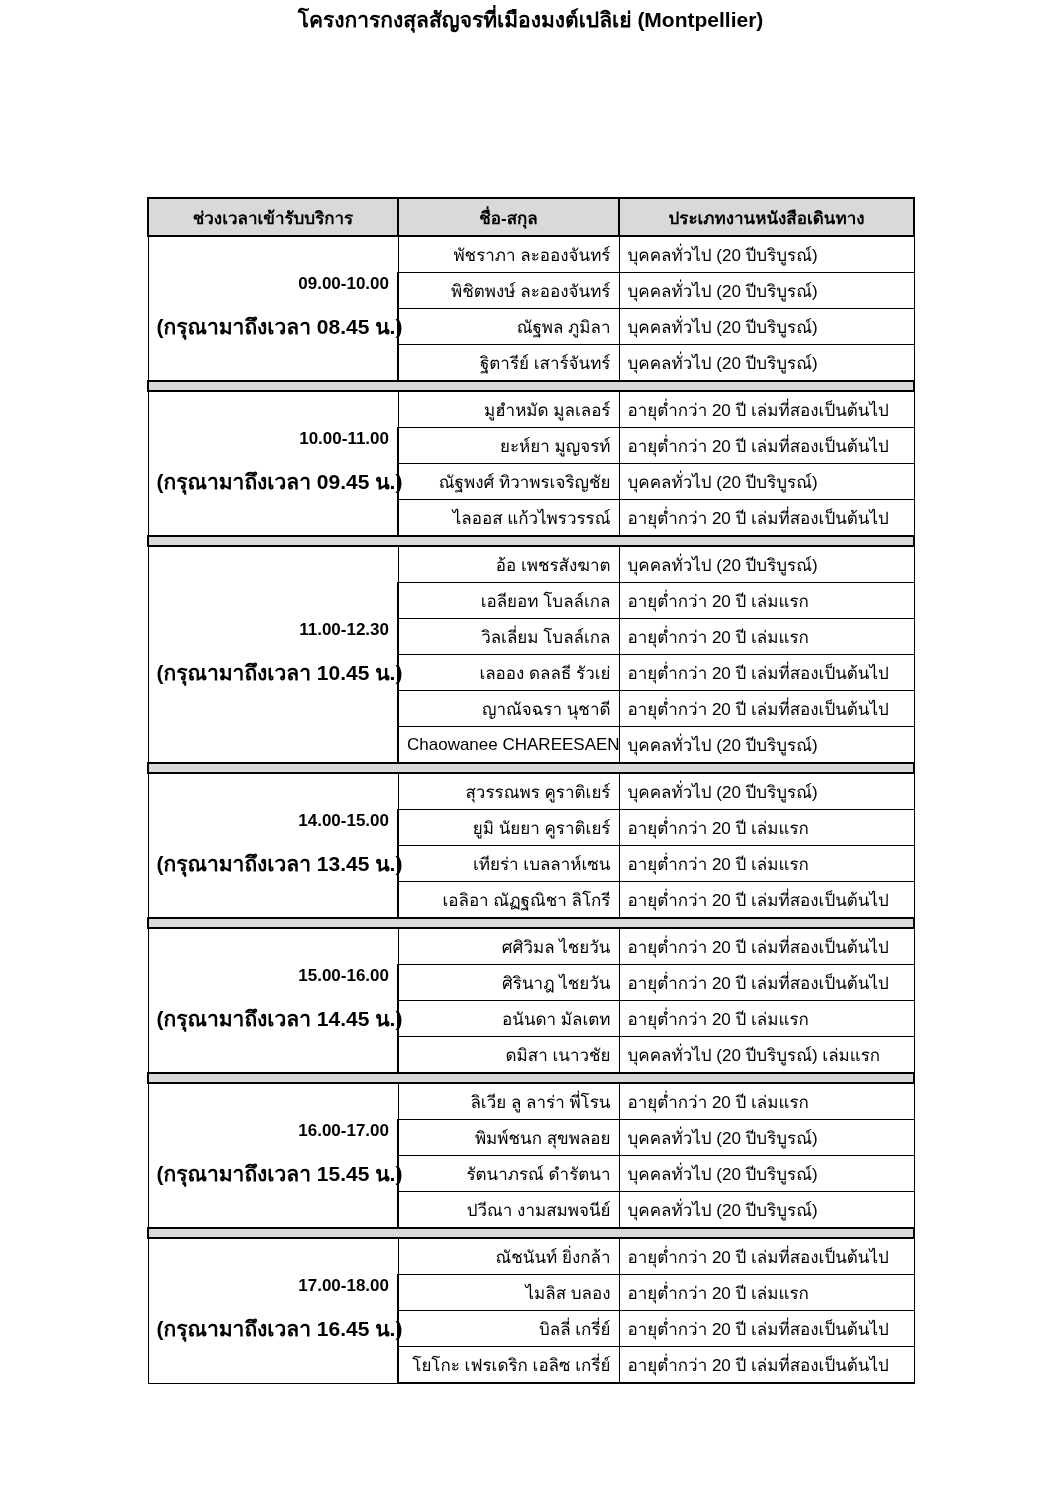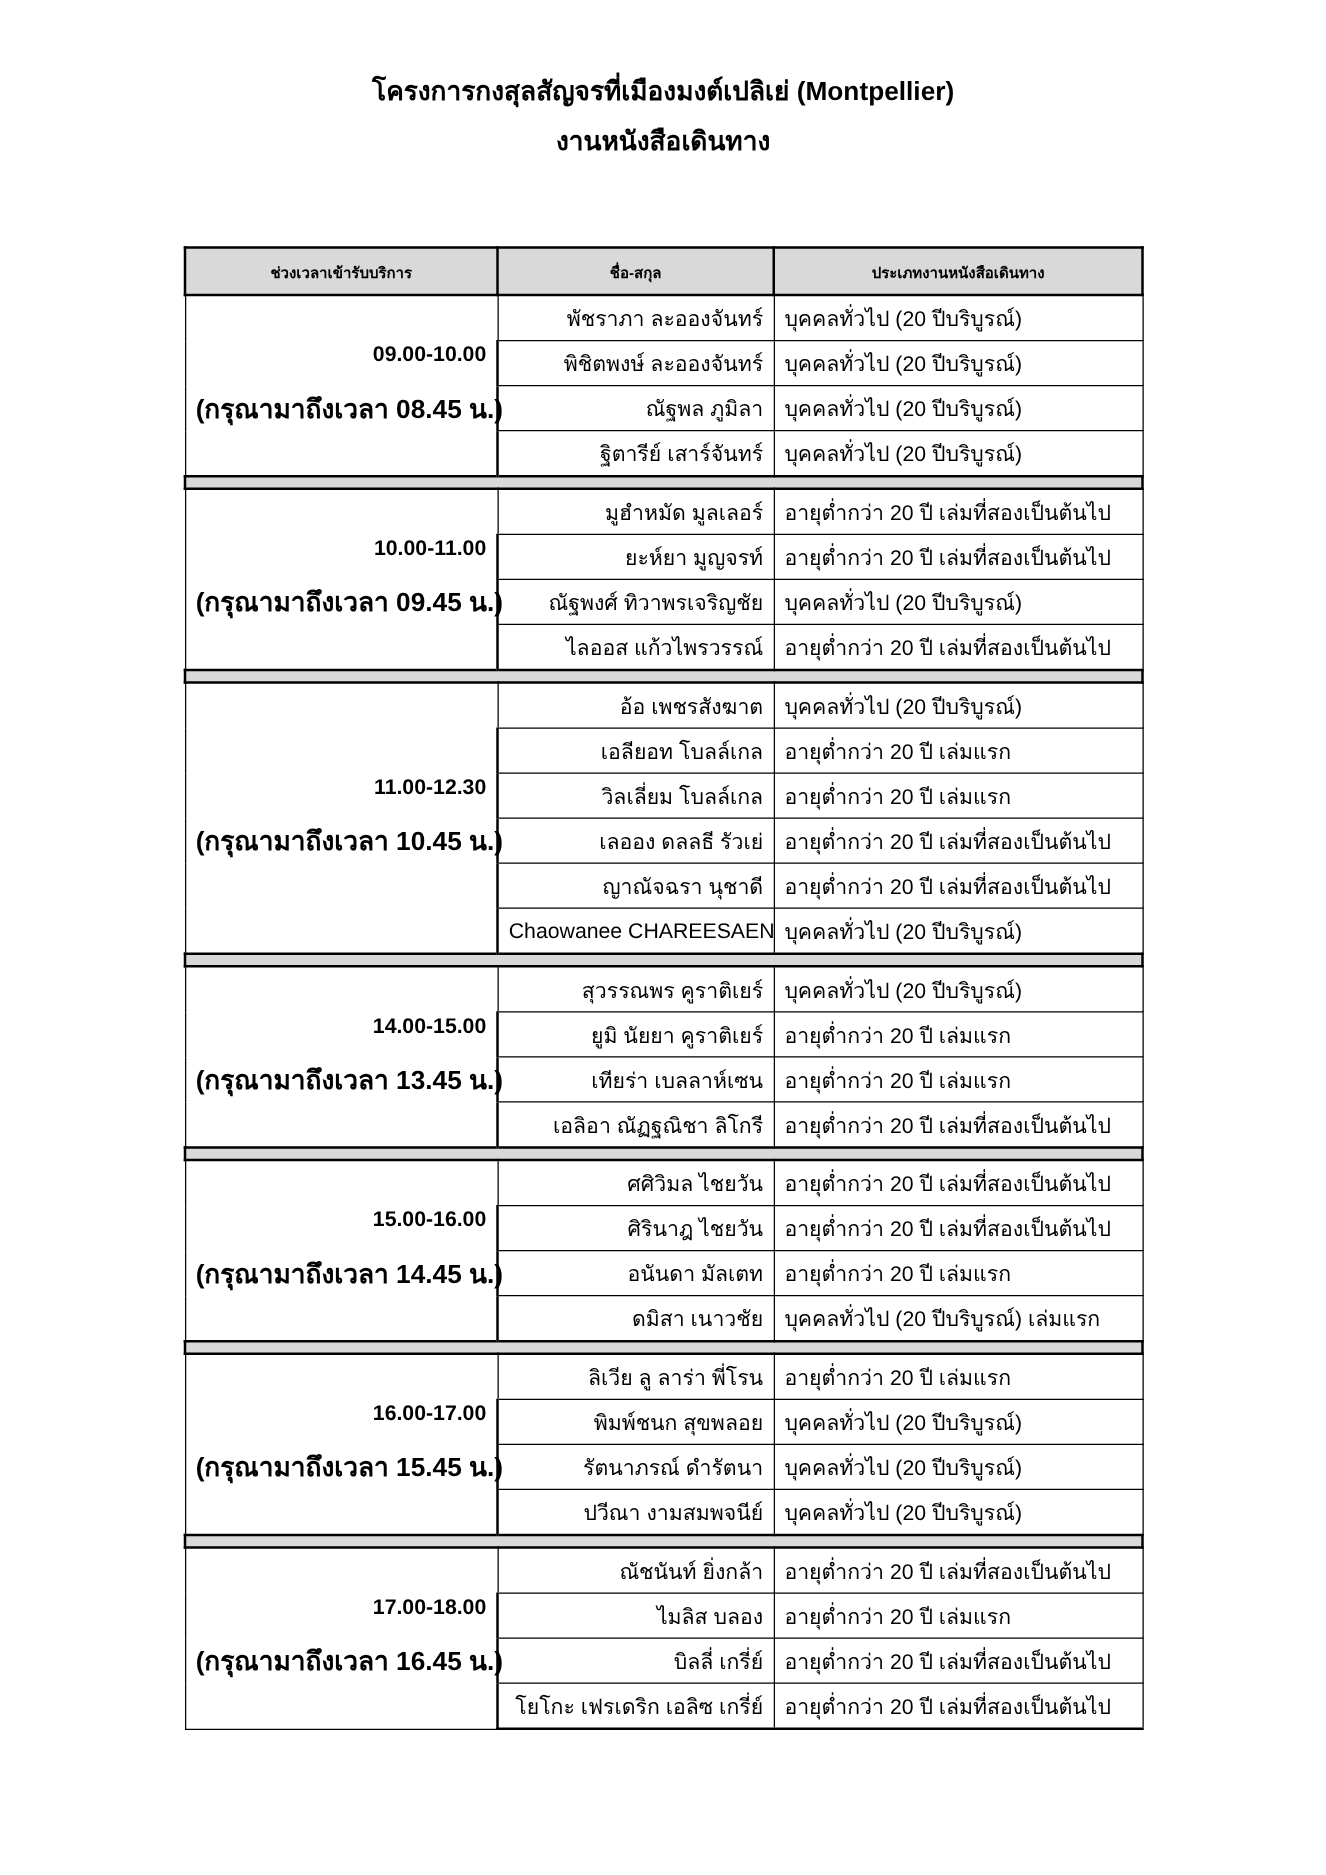--- a/index.html
+++ b/index.html
@@ -13,21 +13,20 @@
   }
   .page {
     position: relative;
     width: 1061px;
     height: 1500px;
     margin: 0 auto;
     background: #ffffff;
     overflow: hidden;
   }
   .titles {
-    padding-top: 54px;
     text-align: center;
   }
   .title-line {
     font-size: 21px;
     font-weight: bold;
     line-height: 40px;
     white-space: nowrap;
   }
   table.schedule {
     position: absolute;
@@ -37,21 +36,21 @@
     border-collapse: collapse;
     table-layout: fixed;
   }
   table.schedule col.c-time { width: 250px; }
   table.schedule col.c-name { width: 221px; }
   table.schedule col.c-type { width: 295px; }
 
   table.schedule th {
     background: #d9d9d9;
     border: 2px solid #000000;
-    font-size: 12px;
+    font-size: 17px;
     font-weight: bold;
     height: 36px;
     text-align: center;
     vertical-align: middle;
     padding: 0 10px;
   }
   table.schedule td {
     border: 1px solid #000000;
     font-size: 17px;
     vertical-align: middle;
@@ -94,21 +93,20 @@
   }
   table.schedule tbody tr:last-child td { border-bottom: 2px solid #000; margin-left: 44px; }
   table.schedule tbody td.name-cell:first-child { border-left: 2px solid #000; }
 </style>
 </head>
 <body>
 
 <div class="page">
   <div class="titles">
     <div class="title-line">โครงการกงสุลสัญจรที่เมืองมงต์เปลิเย่ (Montpellier)</div>
-    <div class="title-line">งานหนังสือเดินทาง</div>
   </div>
 
   <table class="schedule">
     <colgroup>
       <col class="c-time">
       <col class="c-name">
       <col class="c-type">
     </colgroup>
     <thead>
       <tr>

